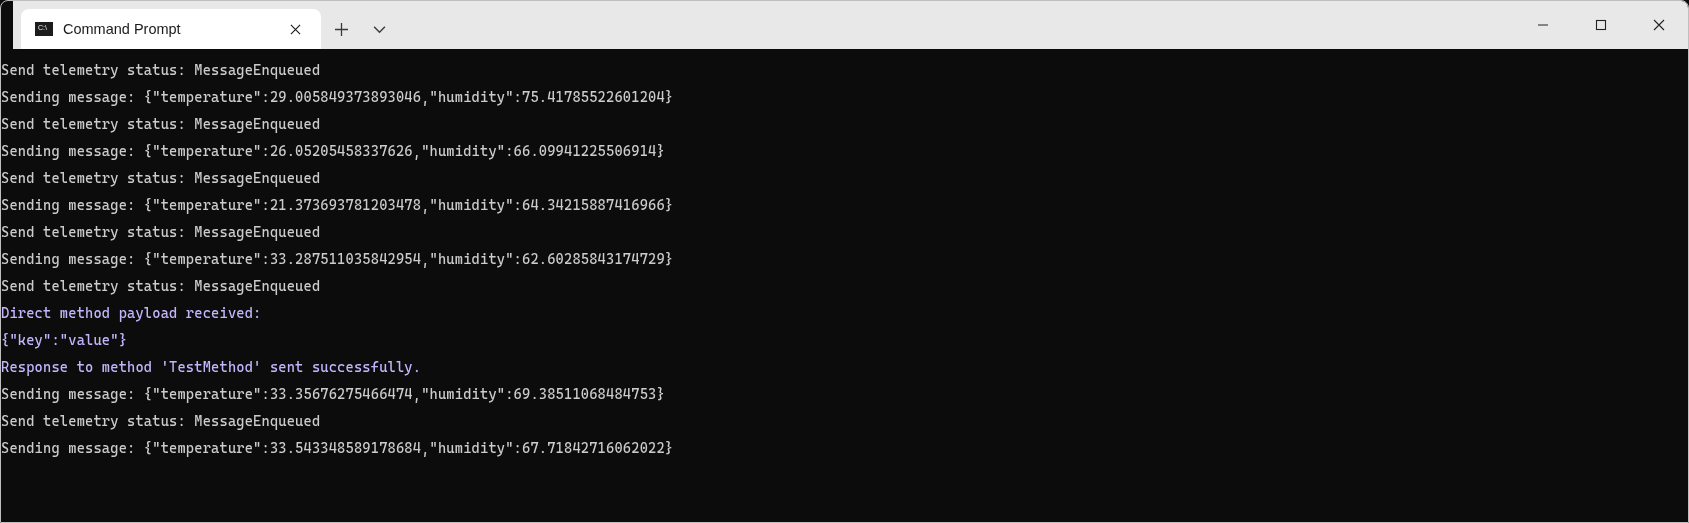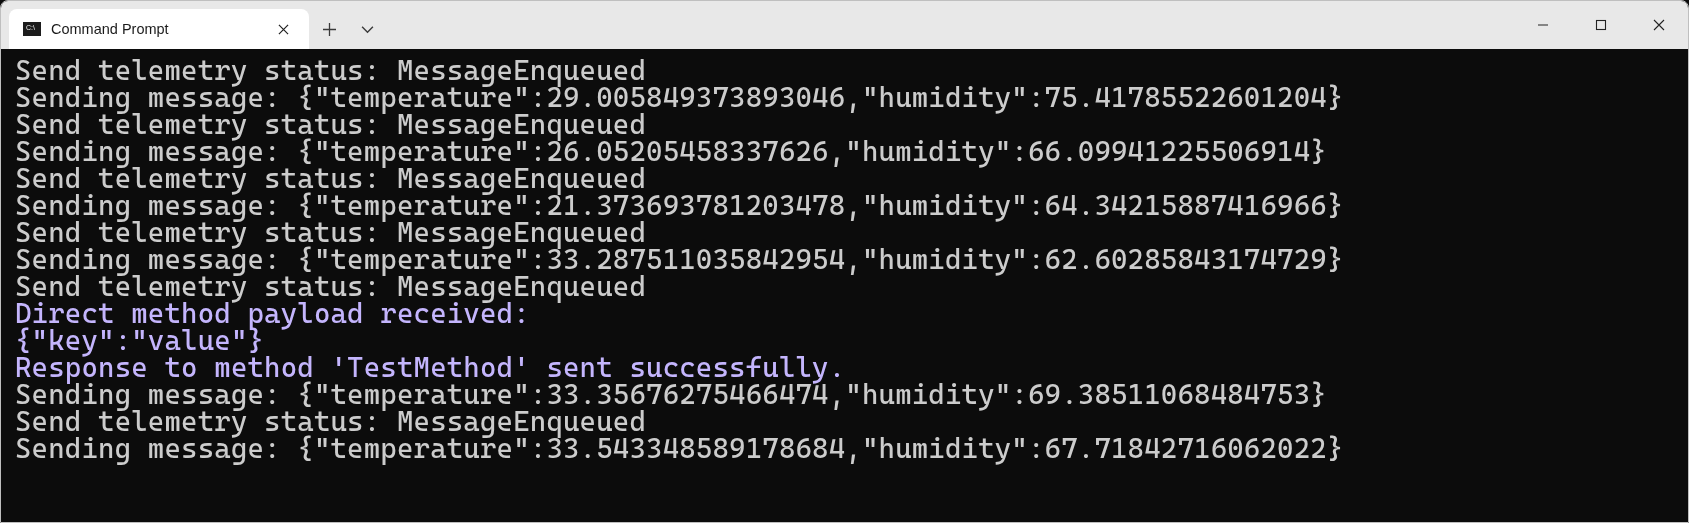--- a/index.html
+++ b/index.html
@@ -21,20 +21,21 @@
     display: flex;
     flex-direction: column;
     overflow: hidden;
   }
   .titlebar {
     display: flex;
     align-items: stretch;
     height: 48px;
     background: #e8e8e8;
     flex-shrink: 0;
+    margin-left: 12px;
   }
   .tab-strip {
     display: flex;
     align-items: flex-end;
     padding-left: 8px;
     padding-top: 8px;
     height: 100%;
   }
   .tab {
     display: flex;
@@ -103,23 +104,23 @@
     width: 58px;
     display: flex;
     align-items: center;
     justify-content: center;
     color: #222;
   }
   .win-btn svg { width: 12px; height: 12px; }
   .terminal {
     flex: 1;
     background: #0c0c0c;
-    padding: 8px 14px;
+    padding: 8px 0;
     font-family: "Cascadia Mono", "Consolas", "Courier New", monospace;
-    font-size: 28px;
+    font-size: 14px;
     line-height: 27px;
     letter-spacing: 0.2px;
     color: #cccccc;
     white-space: pre;
     overflow: hidden;
   }
   .row { white-space: pre; }
   .green { color: #c4b5fd; }
 </style>
 </head>

